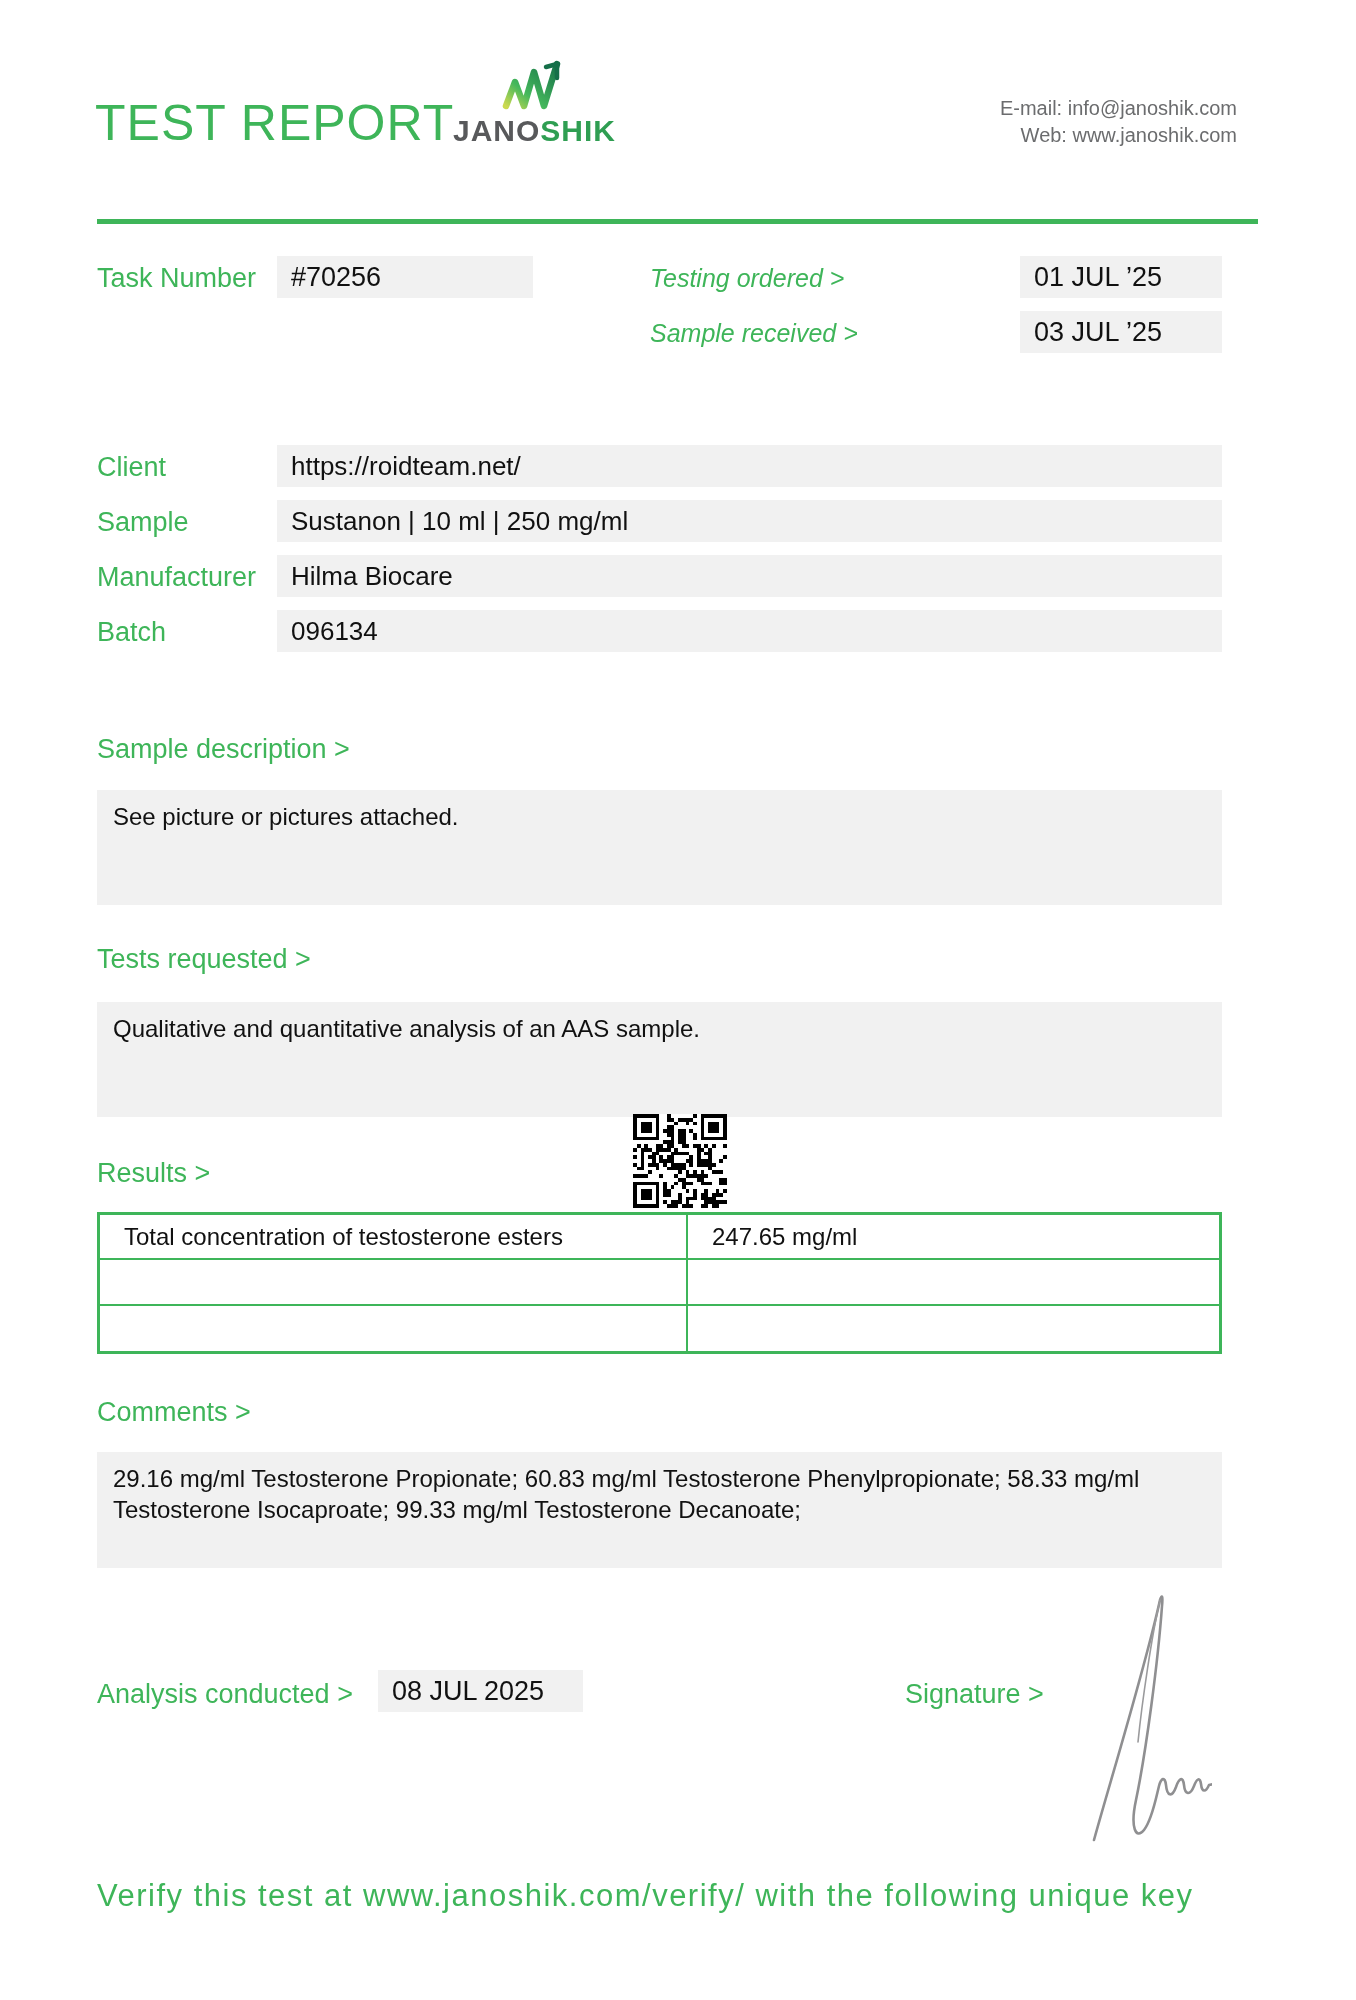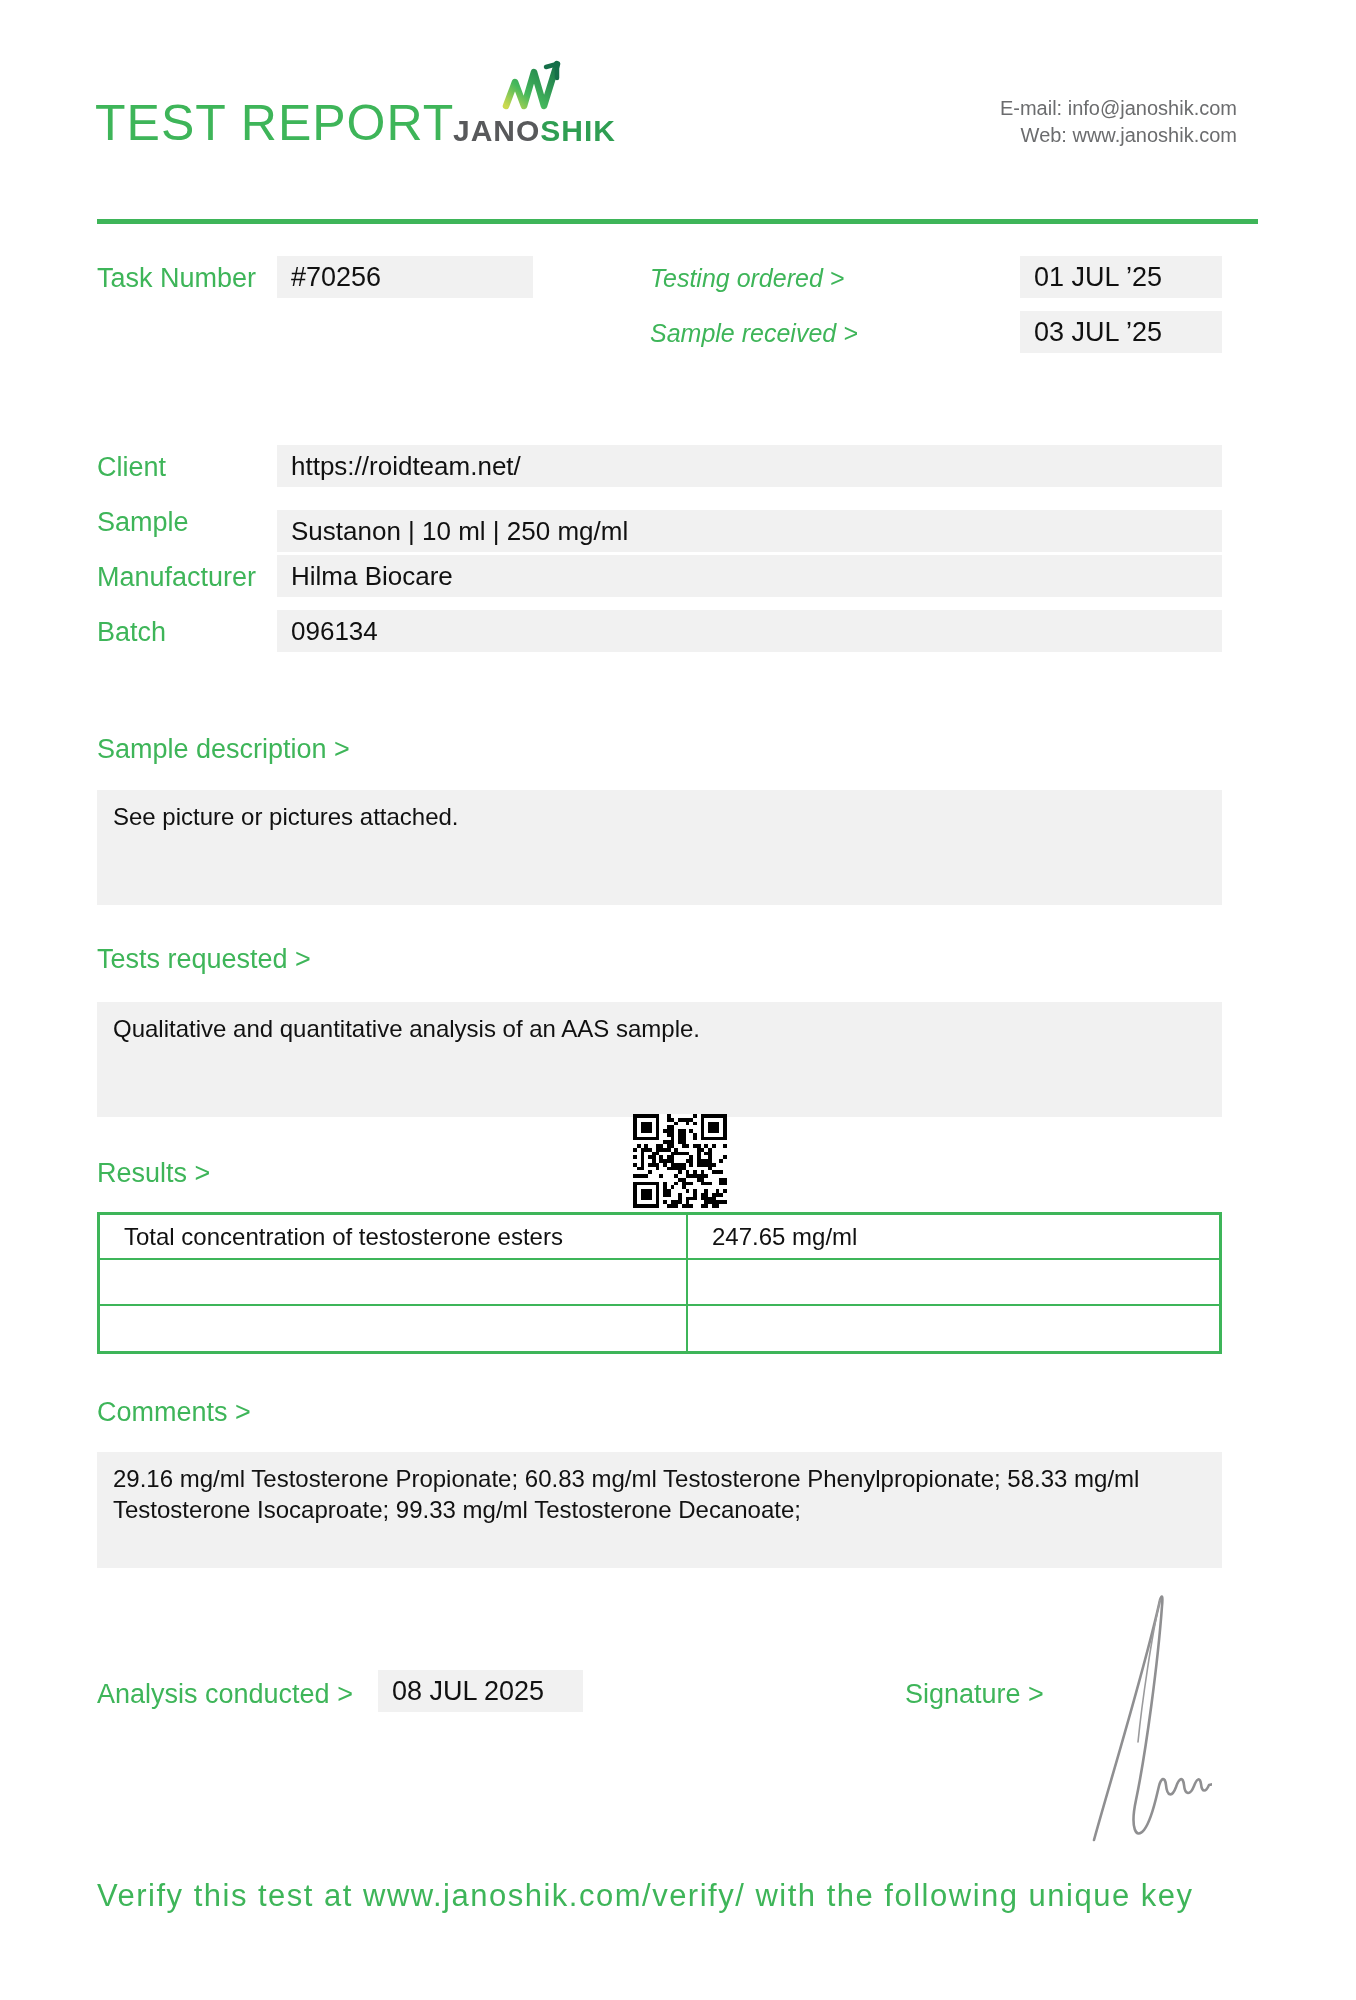--- a/index.html
+++ b/index.html
@@ -119,21 +119,21 @@
   <div class="abs lbl lbl-r" style="left:650px;top:264px;width:362px;font-size:25px;">Testing ordered  &gt;</div>
   <div class="abs vbox" style="left:1020px;top:256px;width:202px;font-size:27px;">01 JUL ’25</div>
 
   <div class="abs lbl lbl-r" style="left:650px;top:319px;width:362px;font-size:25px;">Sample received &gt;</div>
   <div class="abs vbox" style="left:1020px;top:311px;width:202px;font-size:27px;">03 JUL ’25</div>
 
   <div class="abs lbl" style="left:97px;top:452px;">Client</div>
   <div class="abs vbox" style="left:277px;top:445px;width:945px;">https://roidteam.net/</div>
 
   <div class="abs lbl" style="left:97px;top:507px;">Sample</div>
-  <div class="abs vbox" style="left:277px;top:500px;width:945px;margin-top:10px;">Sustanon | 10 ml | 250 mg/ml</div>
+  <div class="abs vbox" style="left:277px;top:500px;width:945px;">Sustanon | 10 ml | 250 mg/ml</div>
 
   <div class="abs lbl" style="left:97px;top:562px;">Manufacturer</div>
   <div class="abs vbox" style="left:277px;top:555px;width:945px;">Hilma Biocare</div>
 
   <div class="abs lbl" style="left:97px;top:617px;">Batch</div>
   <div class="abs vbox" style="left:277px;top:610px;width:945px;">096134</div>
 
   <div class="abs sec-h" style="left:97px;top:734px;">Sample description &gt;</div>
   <div class="abs gbox" style="left:97px;top:790px;width:1125px;height:115px;">
     <span>See picture or pictures attached.</span>

